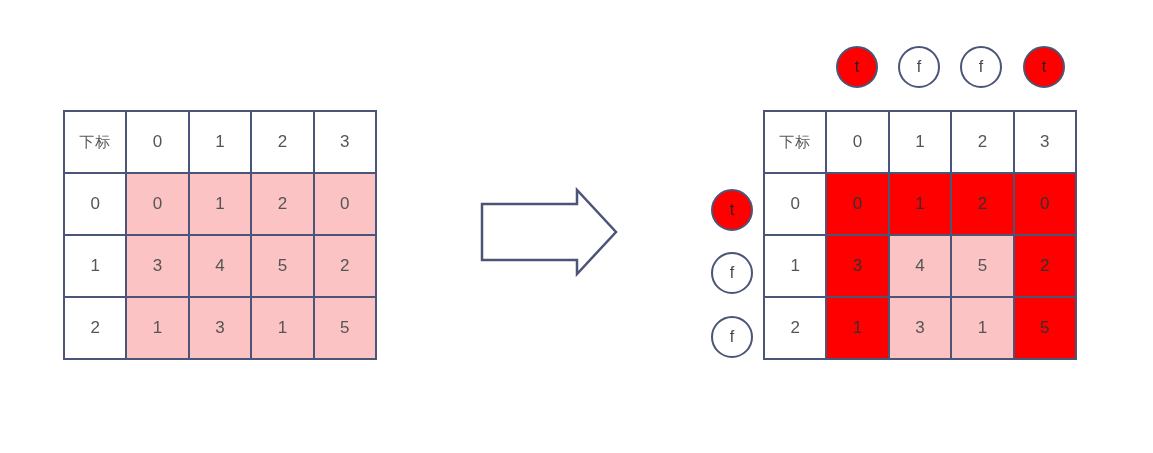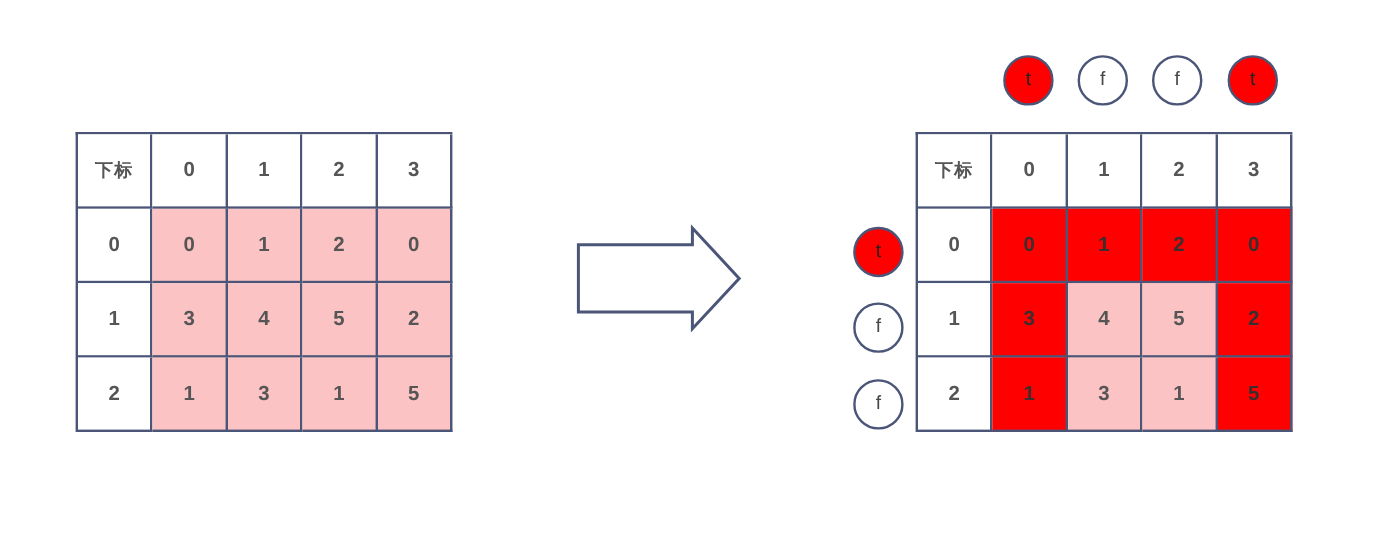--- a/index.html
+++ b/index.html
@@ -12,21 +12,20 @@
   .canvas{
     position:relative;width:1153px;height:453px;background:#ffffff;
     font-family:"Liberation Sans","DejaVu Sans",sans-serif;overflow:hidden;
   }
   .matrix{
     position:absolute;display:grid;
     grid-template-columns:repeat(5,62.4px);
     grid-auto-rows:62px;
     border-top:2px solid var(--border);
     border-left:2px solid var(--border);
-    font-weight:bold;
   }
   .cell{
     border-right:2px solid var(--border);
     border-bottom:2px solid var(--border);
     display:flex;align-items:center;justify-content:center;
     font-size:17px;color:var(--text);background:#ffffff;
   }
   .cell.corner{font-size:15px;letter-spacing:1px;}
   .cell[data-state="pink"]{background:var(--pink);}
   .cell[data-state="red"]{background:var(--red);color:#3a2e2e;}

